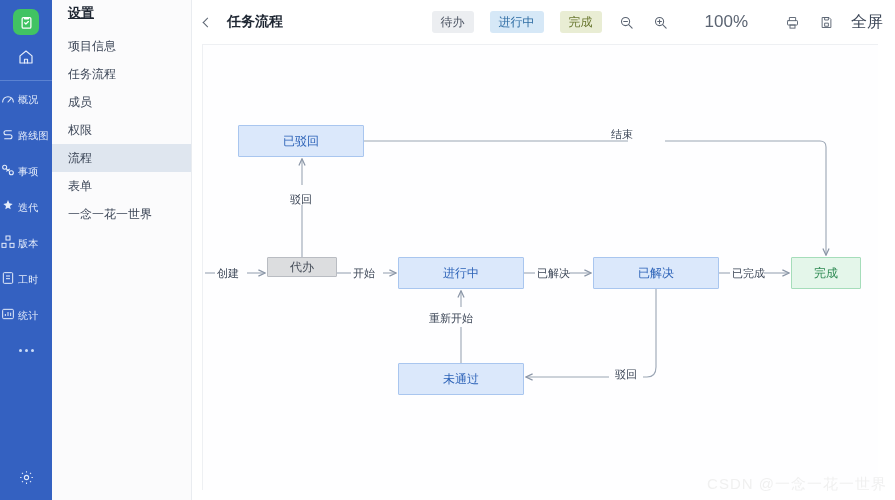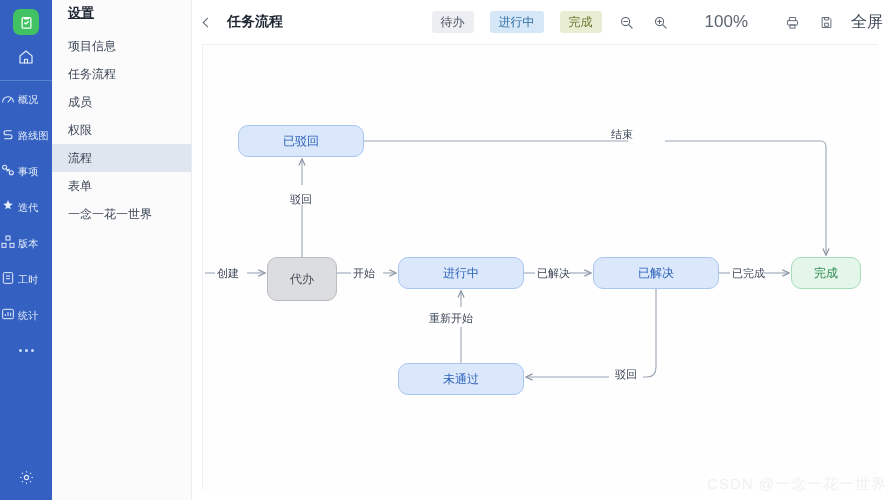--- a/index.html
+++ b/index.html
@@ -104,21 +104,21 @@
     background-image: radial-gradient(#e2e5ec 0.7px, transparent 0.7px);
     background-size: 10px 10px;
     border-left: 1px solid #eef0f3;
     border-top: 1px solid #eef0f3;
     overflow: hidden;
   }
   .canvas-svg { position: absolute; left: 0; top: 0; }
 
   .node {
     position: absolute; display: flex; align-items: center;
-    justify-content: center; font-size: 12px; border-radius: 10px;
+    justify-content: center; font-size: 12px; border-radius: 1px;
     cursor: pointer;
   }
   .node.blue  { background: #dbe8fb; border: 1px solid #a9c6ef; color: #2d63b8; }
   .node.gray  { background: #dcdddf; border: 1px solid #b9bcc2; color: #444b57; }
   .node.green { background: #e4f6ea; border: 1px solid #a5ddba; color: #2f8b54; }
 
   .edge-label {
     position: absolute; font-size: 11px; color: #3c4657;
     background: transparent; white-space: nowrap;
   }
@@ -355,21 +355,21 @@
           <path d="M258,262 L258,246" marker-end="url(#ah)"></path>
 
           <path d="M453,244 L453,322 Q453,332 444,332 L440,332"></path>
           <path d="M406,332 L323,332" marker-end="url(#ah)"></path>
         </g>
       </svg>
 
       <div class="node blue" style="left:35px; top:80px; width:126px; height:32px;">
         <span>已驳回</span>
       </div>
-      <div class="node gray" style="left:64px; top:212px; width:70px; height:44px;font-family:Liberation Mono, monospace;">
+      <div class="node gray" style="left:64px; top:212px; width:70px; height:20px;font-family:Liberation Mono, monospace;">
         <span>代办</span>
       </div>
       <div class="node blue" style="left:195px; top:212px; width:126px; height:32px;">
         <span>进行中</span>
       </div>
       <div class="node blue" style="left:390px; top:212px; width:126px; height:32px;">
         <span>已解决</span>
       </div>
       <div class="node green" style="left:588px; top:212px; width:70px; height:32px;">
         <span>完成</span>

